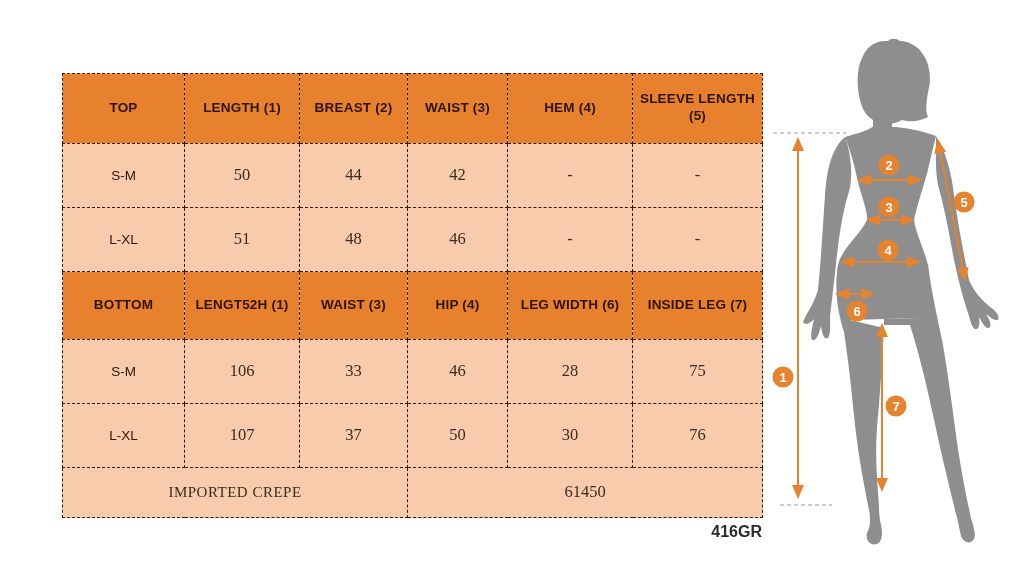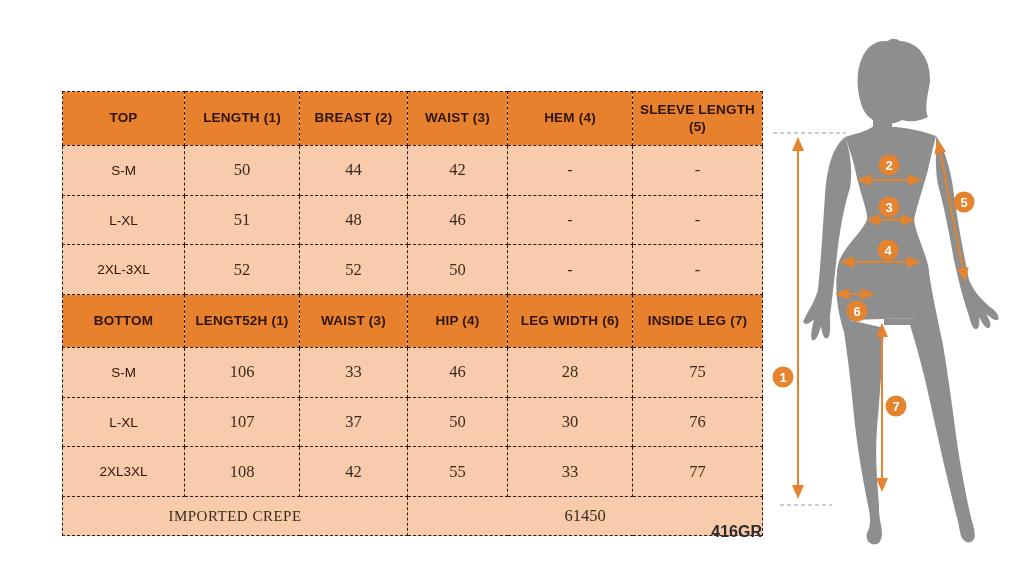--- a/index.html
+++ b/index.html
@@ -1,21 +1,21 @@
 <!DOCTYPE html>
 <html><head>
 <meta charset="utf-8">
 <style>
   html,body{margin:0;padding:0;}
   body{
     width:1024px;height:567px;position:relative;overflow:hidden;
     background:#ffffff;font-family:"Liberation Sans", sans-serif;
   }
   
-  .chart-wrap{position:absolute;left:62px;top:73px;width:700px;margin-top:18px;}
+  .chart-wrap{position:absolute;left:62px;top:73px;width:700px;}
   table.size-chart{
     border-collapse:collapse;table-layout:fixed;width:700px;height:445px;
     background:#F8CBAD;
   }
   table.size-chart td{
     border:1.6px dashed #33190a;
     text-align:center;vertical-align:middle;
     padding:0 2px;overflow:hidden;
   }
   td.hdr{
@@ -76,28 +76,20 @@
         <td class="cell">-</td>
       </tr>
       <tr class="r-d">
         <td class="cell size">L-XL</td>
         <td class="cell">51</td>
         <td class="cell">48</td>
         <td class="cell">46</td>
         <td class="cell">-</td>
         <td class="cell">-</td>
       </tr>
-      <tr class="r-d">
-        <td class="cell size">2XL-3XL</td>
-        <td class="cell">52</td>
-        <td class="cell">52</td>
-        <td class="cell">50</td>
-        <td class="cell">-</td>
-        <td class="cell">-</td>
-      </tr>
       <tr class="r-h2">
         <td class="hdr">BOTTOM</td>
         <td class="hdr">LENGT52H (1)</td>
         <td class="hdr">WAIST (3)</td>
         <td class="hdr">HIP (4)</td>
         <td class="hdr">LEG WIDTH (6)</td>
         <td class="hdr">INSIDE LEG (7)</td>
       </tr>
       <tr class="r-d">
         <td class="cell size">S-M</td>
@@ -107,28 +99,20 @@
         <td class="cell">28</td>
         <td class="cell">75</td>
       </tr>
       <tr class="r-d">
         <td class="cell size">L-XL</td>
         <td class="cell">107</td>
         <td class="cell">37</td>
         <td class="cell">50</td>
         <td class="cell">30</td>
         <td class="cell">76</td>
-      </tr>
-      <tr class="r-d">
-        <td class="cell size">2XL3XL</td>
-        <td class="cell">108</td>
-        <td class="cell">42</td>
-        <td class="cell">55</td>
-        <td class="cell">33</td>
-        <td class="cell">77</td>
       </tr>
       <tr class="r-f2">
         <td class="cell" colspan="3" style="font-size:15px;letter-spacing:.5px;">IMPORTED CREPE</td>
         <td class="cell" colspan="3">61450</td>
       </tr>
     </tbody>
   </table>
 </div>
 
 <div class="footer-code">416GR</div>

